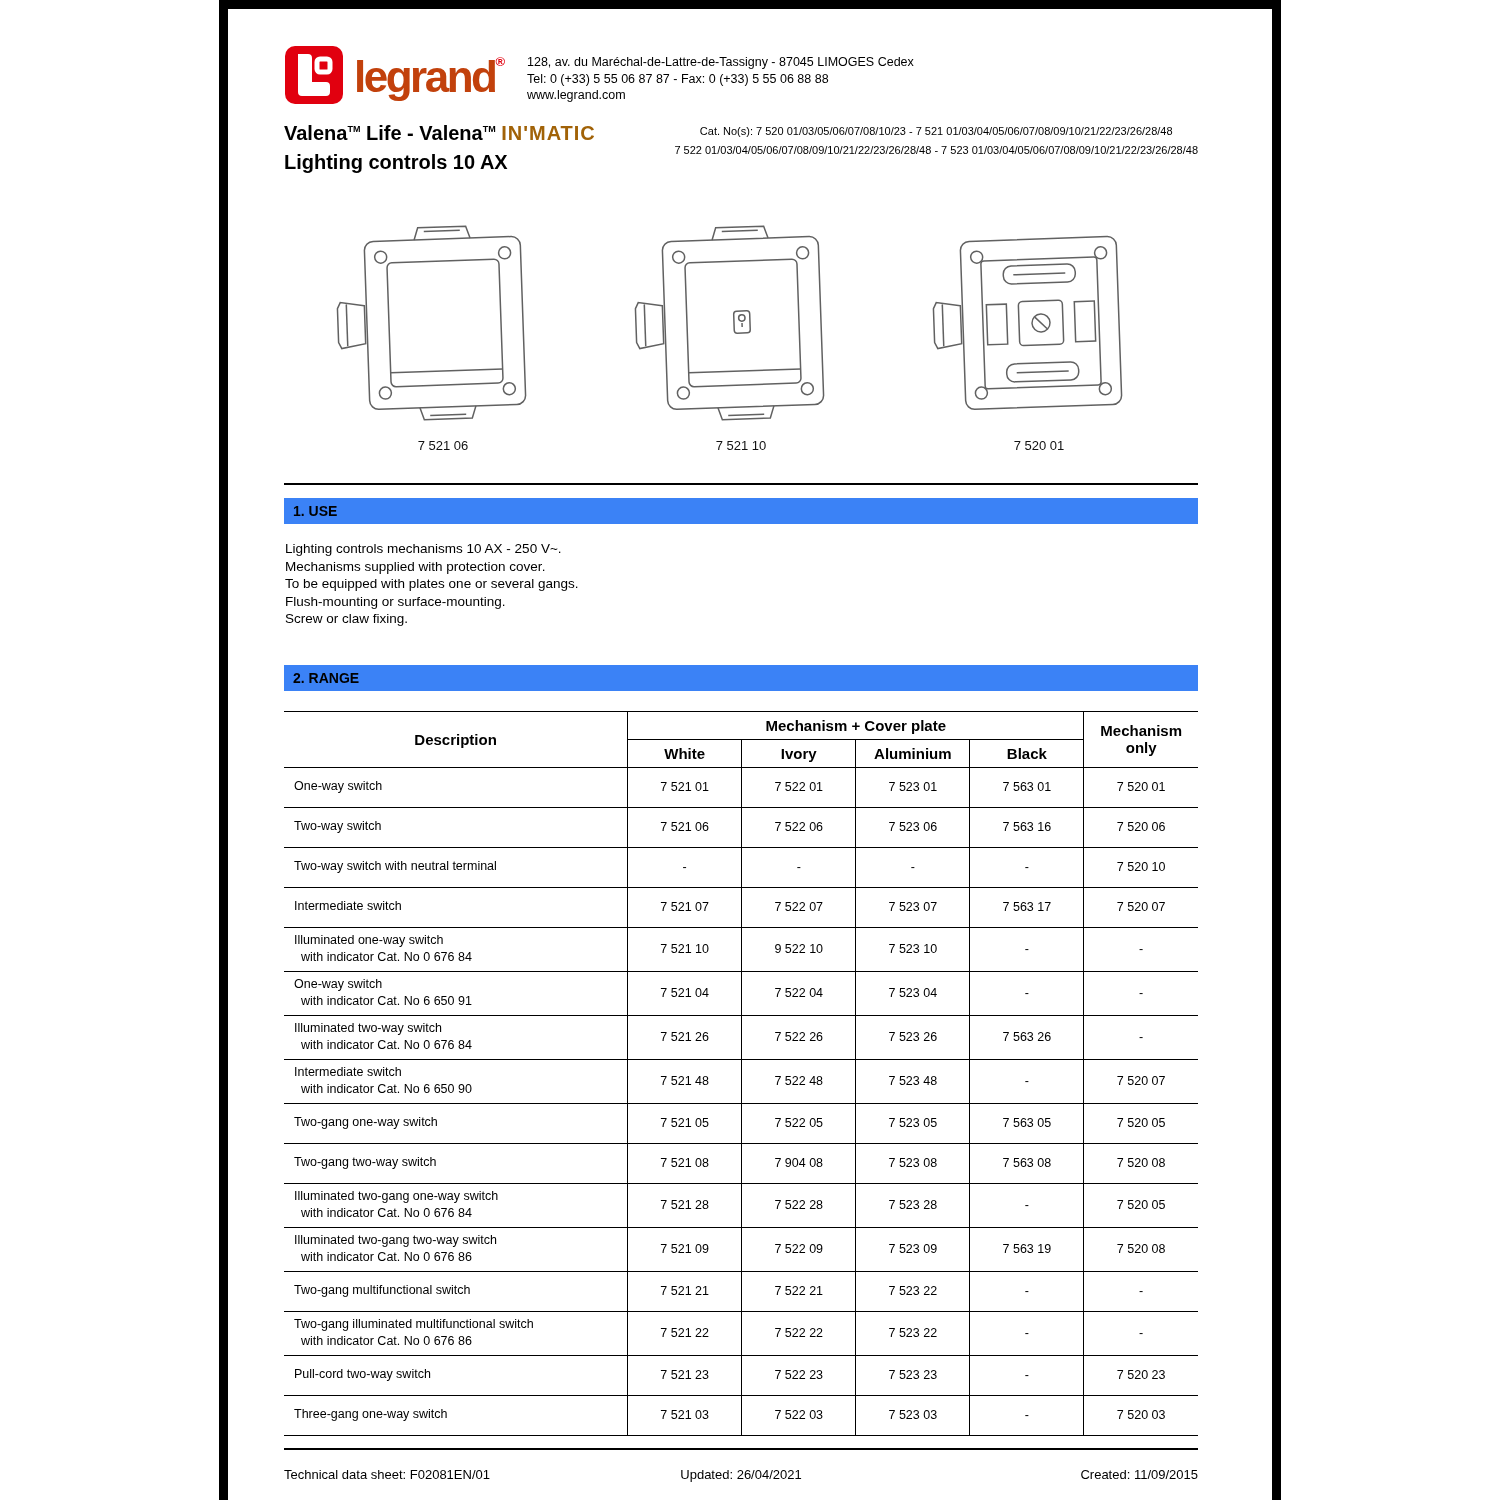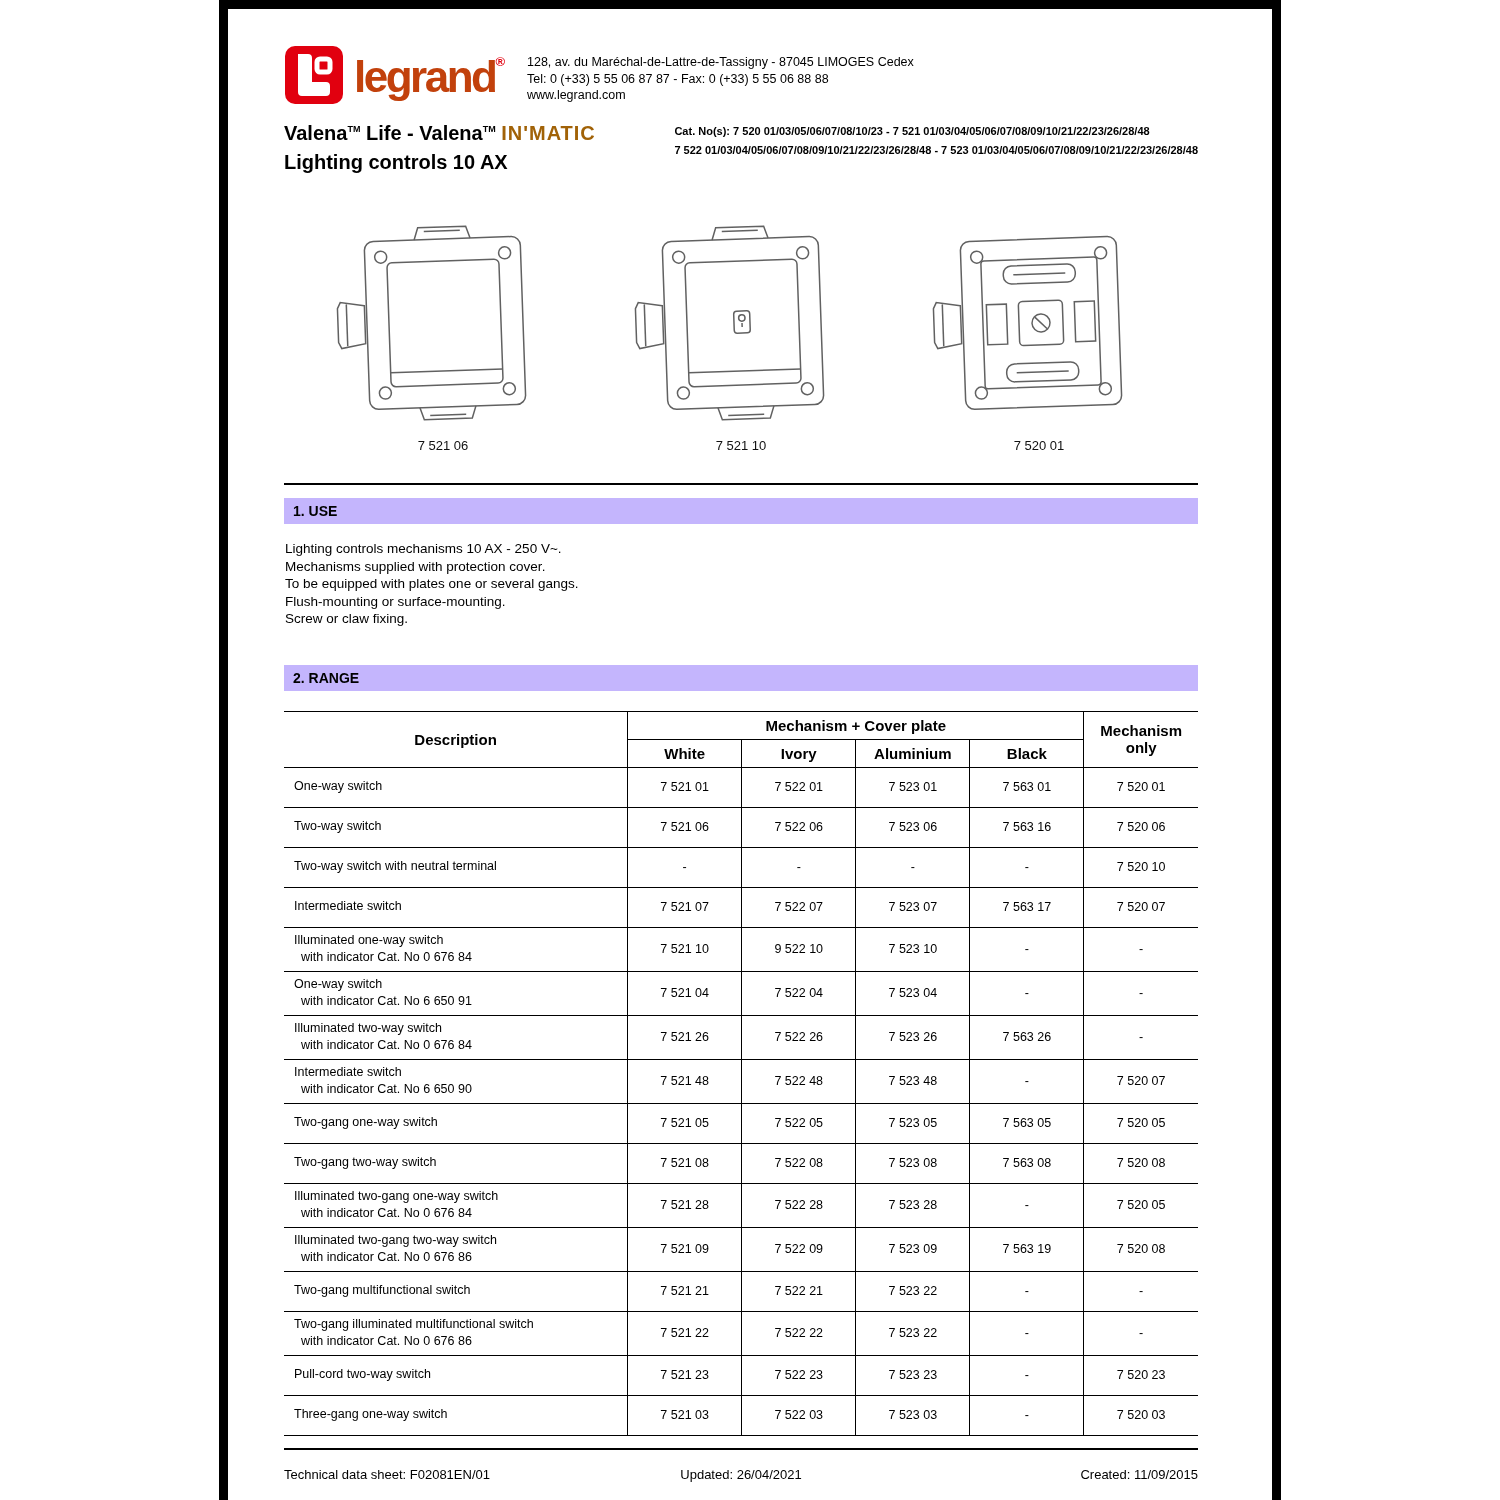--- a/index.html
+++ b/index.html
@@ -23,31 +23,31 @@
   .logo { display: flex; align-items: center; gap: 10px; flex: 0 0 auto; }
   .logo-text { color: #c2410c; font-weight: bold; font-size: 44px; letter-spacing: -2.5px; line-height: 0.9; margin-top: 48px; }
   .logo-reg { color: #e1000f; font-size: 13px; font-weight: bold; vertical-align: 26px; letter-spacing: 0; }
   .contact { font-size: 12.5px; line-height: 1.32; padding-top: 9px; }
 
   
   .title-row { display: flex; justify-content: space-between; align-items: flex-start; margin-top: 14px; }
   .title { font-size: 20px; font-weight: bold; line-height: 1.45; white-space: nowrap; }
   .title sup { font-size: 9px; font-weight: bold; }
   .inmatic { color: #a16207; letter-spacing: 1px; font-weight: bold; }
-  .catnos { text-align: left; font-size: 11px; font-weight: bold; line-height: 1.7; padding-top: 3px; }
+  .catnos { text-align: center; font-size: 11px; font-weight: normal; line-height: 1.7; padding-top: 3px; }
 
   
   .figures { display: flex; justify-content: space-between; padding: 0 34px; margin-top: 40px; }
   .figure { display: flex; flex-direction: column; align-items: center; width: 250px; }
   .figure .caption { font-size: 13px; margin-top: 9px; color: #111; }
 
   .rule { border-top: 2px solid #000; margin-top: 30px; }
 
   
-  .section-bar { background: #c4b5fd; font-size: 14px; font-weight: bold; padding: 5px 9px; margin-top: 13px; }
+  .section-bar { background: #3b82f6; font-size: 14px; font-weight: bold; padding: 5px 9px; margin-top: 13px; }
   .use-text { font-size: 13.5px; line-height: 1.3; margin: 16px 0 24px 1px; white-space: pre-line; }
 
   
   .range-table { width: 100%; border-collapse: collapse; margin-top: 20px; font-size: 12.5px; table-layout: fixed; }
   .range-table th, .range-table td { border: 1px solid #000; }
   .range-table tr > *:first-child { border-left: none; }
   .range-table tr > *:last-child { border-right: none; }
   .range-table thead th { font-size: 15px; font-weight: bold; text-align: center; padding: 5px 4px; }
   .range-table td { height: 40px; padding: 3px 6px; }
   .range-table td.desc { text-align: left; padding: 4px 8px 4px 10px; white-space: pre-line; line-height: 1.4; }
@@ -276,21 +276,21 @@
           <td class="desc">Two-gang one-way switch</td>
           <td class="ref">7 521 05</td>
           <td class="ref">7 522 05</td>
           <td class="ref">7 523 05</td>
           <td class="ref">7 563 05</td>
           <td class="ref">7 520 05</td>
         </tr>
         <tr>
           <td class="desc">Two-gang two-way switch</td>
           <td class="ref">7 521 08</td>
-          <td class="ref">7 522 08</td>
+          <td class="ref">7 904 08</td>
           <td class="ref">7 523 08</td>
           <td class="ref">7 563 08</td>
           <td class="ref">7 520 08</td>
         </tr>
         <tr>
           <td class="desc">Illuminated two-gang one-way switch
 &nbsp;&nbsp;with indicator Cat. No 0 676 84</td>
           <td class="ref">7 521 28</td>
           <td class="ref">7 522 28</td>
           <td class="ref">7 523 28</td>

